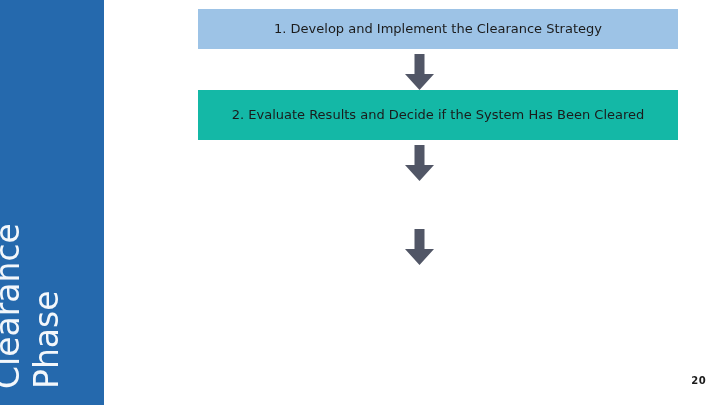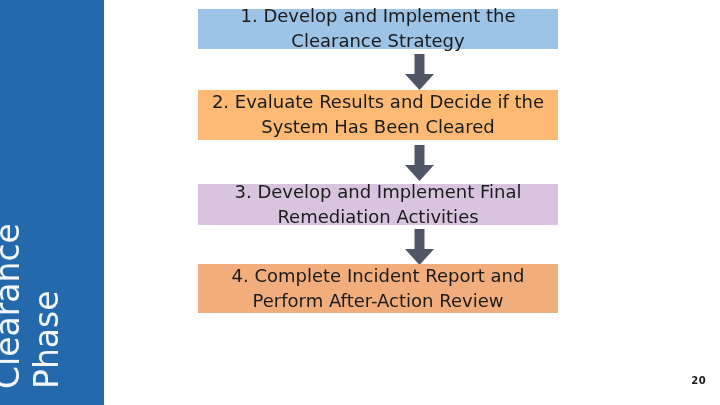--- a/index.html
+++ b/index.html
@@ -54,35 +54,35 @@
   #flow {
     position: absolute;
     left: 198px;
     top: 0;
     width: 440px;
     height: 405px;
   }
   .flow-box {
     position: absolute;
     left: 0;
-    width: 360px;
+    width: 480px;
     box-sizing: border-box;
     display: flex;
     align-items: center;
     justify-content: center;
     text-align: center;
     color: #1b1b1b;
     font-family: "DejaVu Sans", sans-serif;
-    font-size: 18px;
+    font-size: 13px;
     font-weight: 400;
     line-height: 1.38;
     padding: 12px 10px;
   }
   #box-1 { top: 9px;   height: 40px; background: #9dc3e6; }
-  #box-2 { top: 90px;  height: 50px; background: #fdba74; }
+  #box-2 { top: 90px;  height: 50px; background: #14b8a6; }
   #box-3 { top: 184px; height: 41px; background: #d9c4e0; }
   #box-4 { top: 264px; height: 49px; background: #f2ad7d; }
 
   .flow-box .box-text { display: block; }
 
   
   .flow-arrow {
     position: absolute;
     width: 31px;
     height: 36px;
@@ -129,31 +129,25 @@
     <div id="box-2" class="flow-box">
       <span class="box-text">2. Evaluate Results and Decide if the System Has Been Cleared</span>
     </div>
 
     <div id="arrow-2" class="flow-arrow">
       <svg viewBox="0 0 31 36" xmlns="http://www.w3.org/2000/svg" aria-hidden="true">
         <polygon points="10.5,0 20.5,0 20.5,20 30,20 15.5,36 1,20 10.5,20" fill="#515666"></polygon>
       </svg>
     </div>
 
-    <div id="box-3" class="flow-box">
-      <span class="box-text">3. Develop and Implement Final Remediation Activities</span>
-    </div>
 
     <div id="arrow-3" class="flow-arrow">
       <svg viewBox="0 0 31 36" xmlns="http://www.w3.org/2000/svg" aria-hidden="true">
         <polygon points="10.5,0 20.5,0 20.5,20 30,20 15.5,36 1,20 10.5,20" fill="#515666"></polygon>
       </svg>
     </div>
 
-    <div id="box-4" class="flow-box">
-      <span class="box-text">4. Complete Incident Report and Perform After-Action Review</span>
-    </div>
 
   </div>
 
   <div id="page-number">20</div>
 
 </div>
 
 </body></html>

